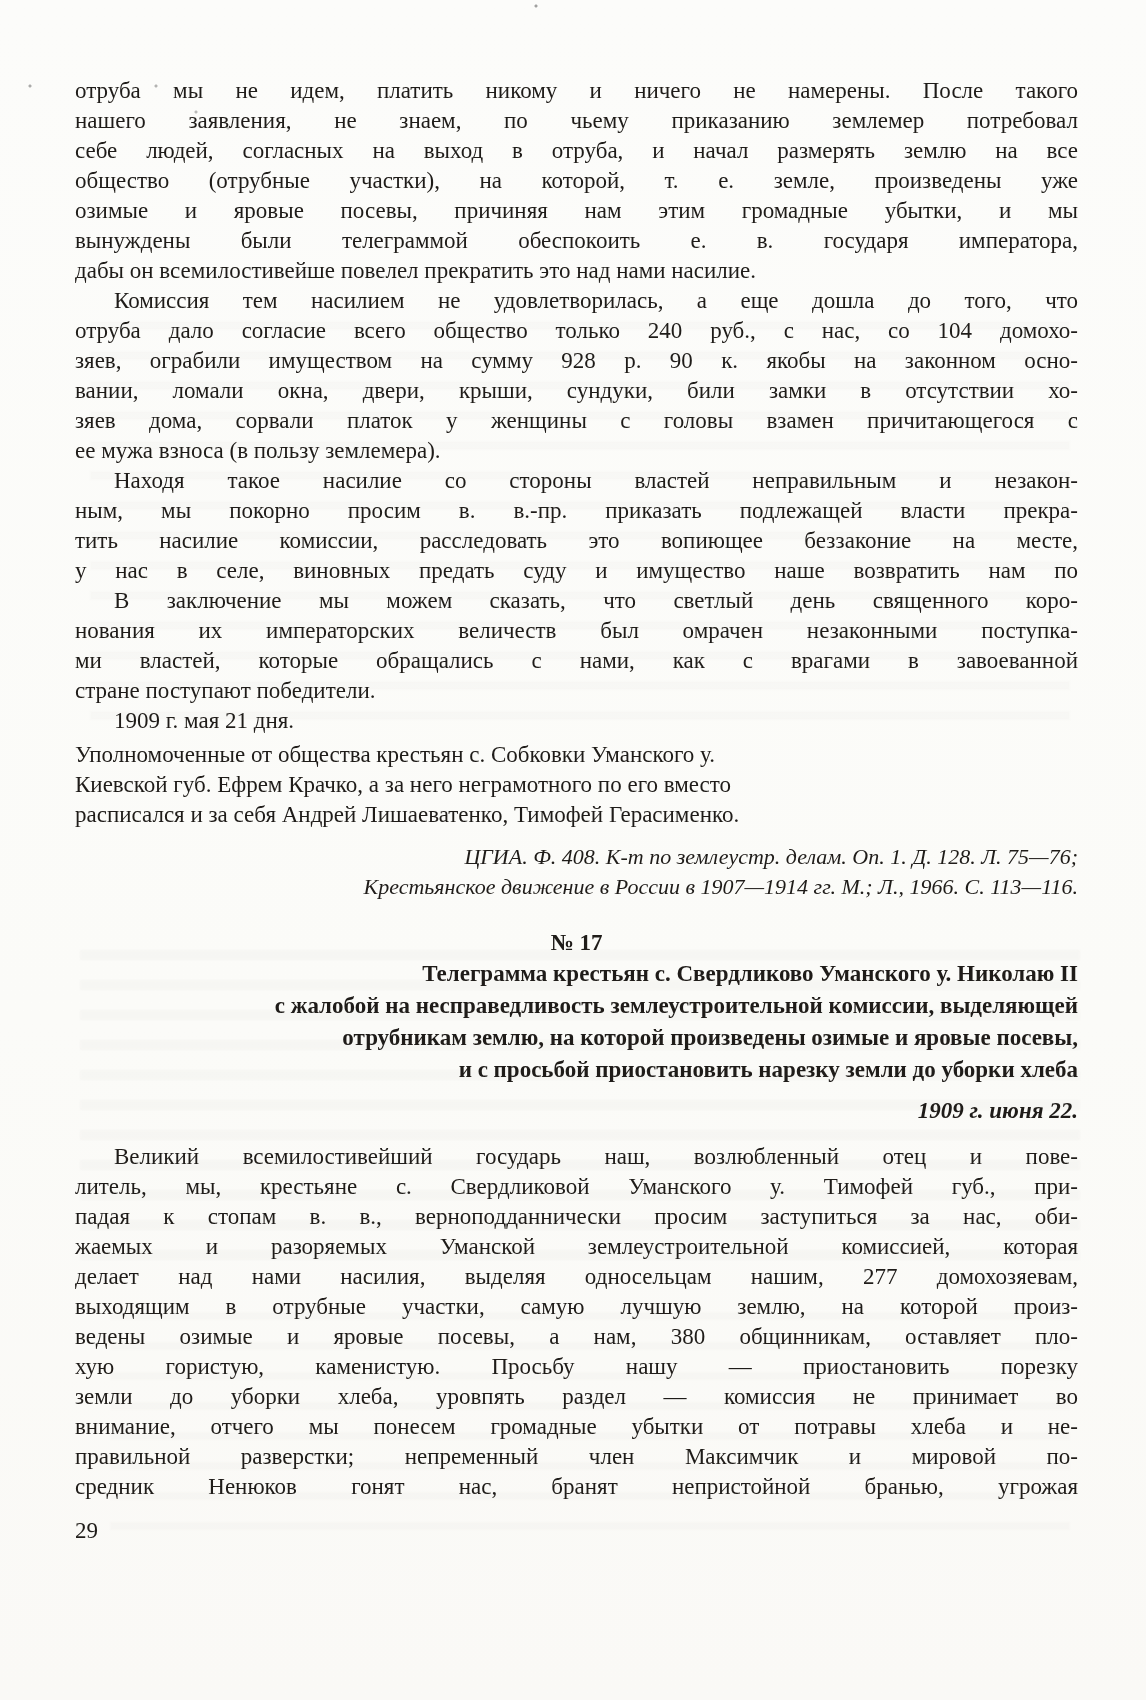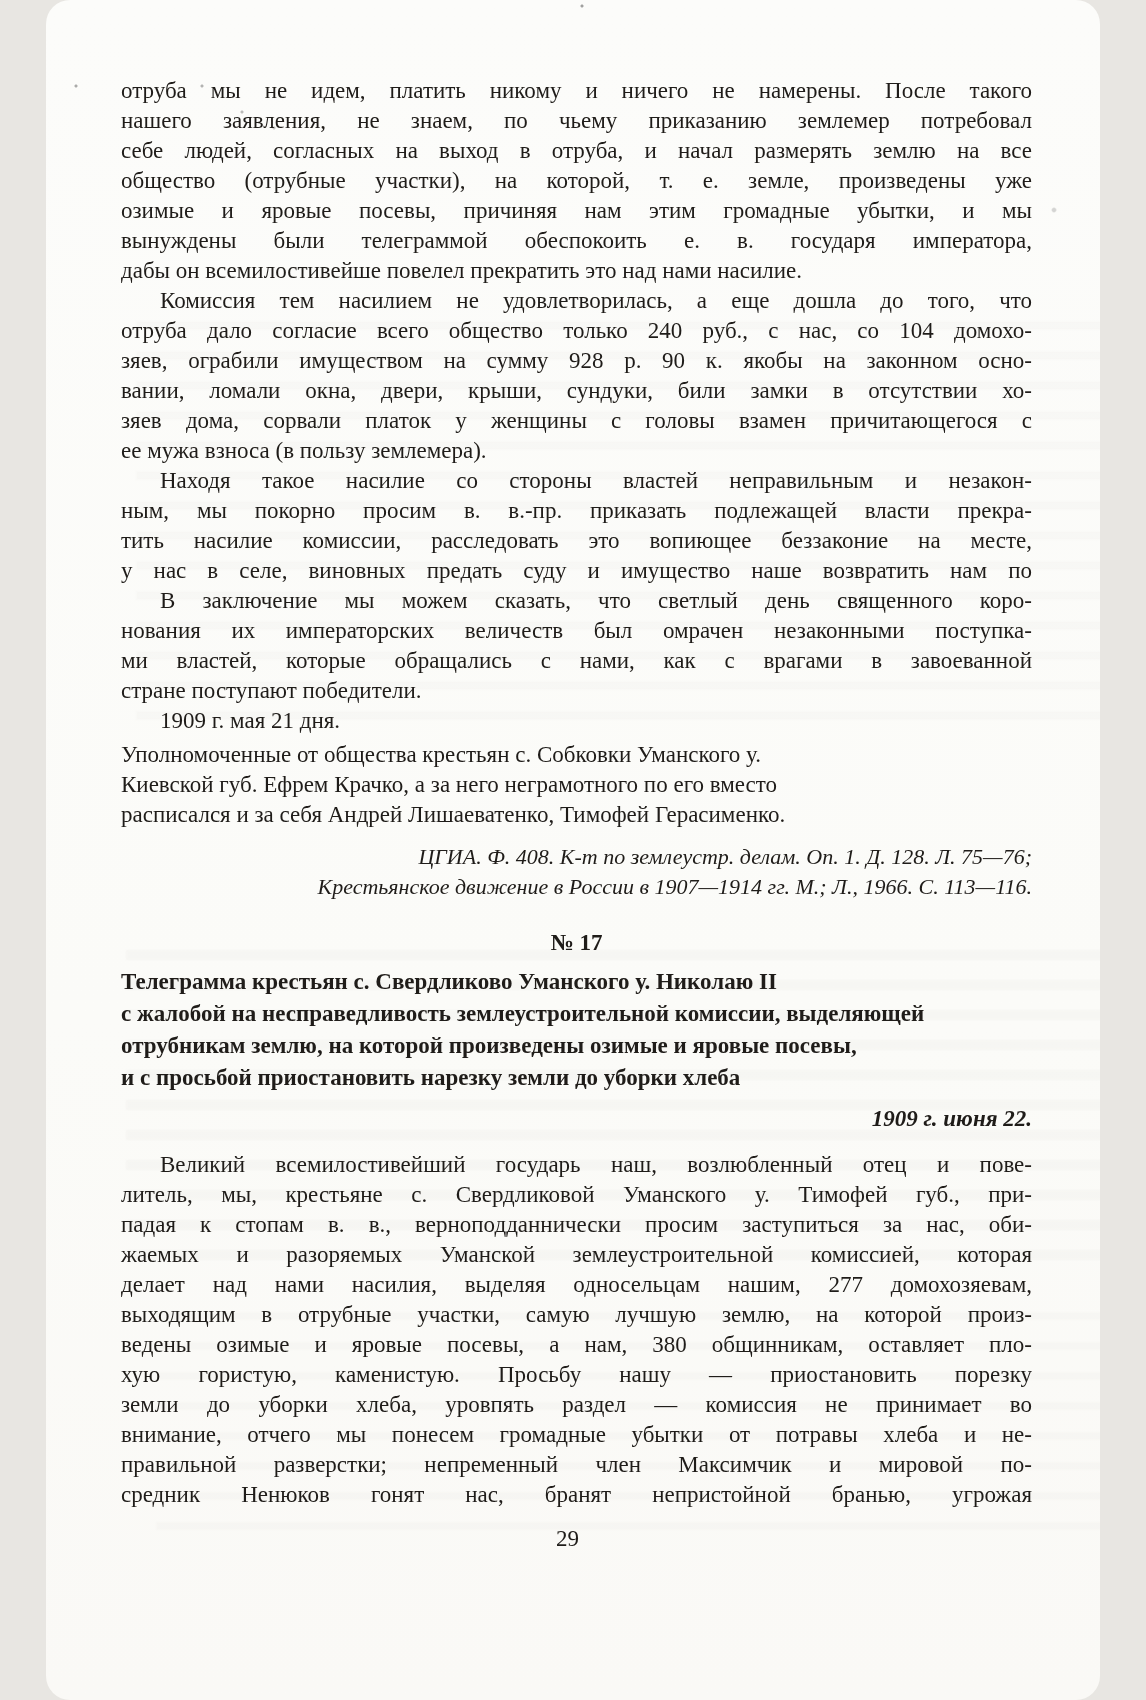--- a/index.html
+++ b/index.html
@@ -2,35 +2,34 @@
 <html lang="ru"><head>
 <meta charset="utf-8">
 <style>
   html, body {
     margin: 0;
     padding: 0;
     background: #e8e6e2;
   }
   .page {
     position: relative;
-    width: 1054px;
+    width: 1146px;
     height: 1700px;
     margin: 0 auto;
     background:
       radial-gradient(circle at 30px 86px, rgba(90,90,90,.5) 0 1px, transparent 2px),
       radial-gradient(circle at 156px 86px, rgba(90,90,90,.45) 0 1px, transparent 2px),
       radial-gradient(circle at 196px 112px, rgba(90,90,90,.4) 0 1px, transparent 2px),
       radial-gradient(circle at 228px 128px, rgba(90,90,90,.35) 0 1px, transparent 2px),
       radial-gradient(circle at 536px 6px, rgba(70,70,70,.5) 0 1px, transparent 2px),
       radial-gradient(circle at 1008px 210px, rgba(120,120,120,.3) 0 1.5px, transparent 3px),
       linear-gradient(180deg, #fcfcfa 0%, #fbfbf8 60%, #faf9f6 100%);
     overflow: hidden;
     font-family: "Liberation Serif", "DejaVu Serif", serif;
     color: #1f1c19;
-    border-radius: 24px;
   }
   
   .ghost {
     position: absolute;
     pointer-events: none;
     filter: blur(1.2px);
     opacity: .55;
   }
   .ghost.g1 {
     left: 90px; top: 300px; width: 980px; height: 420px;
@@ -76,36 +75,35 @@
     text-align: right;
     font-style: italic;
     font-size: 22px;
   }
   .doc-num {
     margin-top: 26px;
     text-align: center;
     font-weight: bold;
   }
   .doc-title {
-    margin-top: 8px;
-    text-align: left;
+    text-align: right;
     font-weight: bold;
   }
   .doc-title .line { line-height: 32px; }
   .doc-date {
     margin-top: 10px;
     text-align: right;
     font-weight: bold;
     font-style: italic;
   }
   .para-17 { margin-top: 16px; }
   .page-num {
     margin-top: 14px;
     margin-right: 18px;
-    text-align: center;
+    text-align: left;
   }
 </style>
 </head>
 <body>
 
 <div class="page">
   <div class="ghost g1"></div>
   <div class="ghost g2"></div>
   <div class="ghost g3"></div>
 

